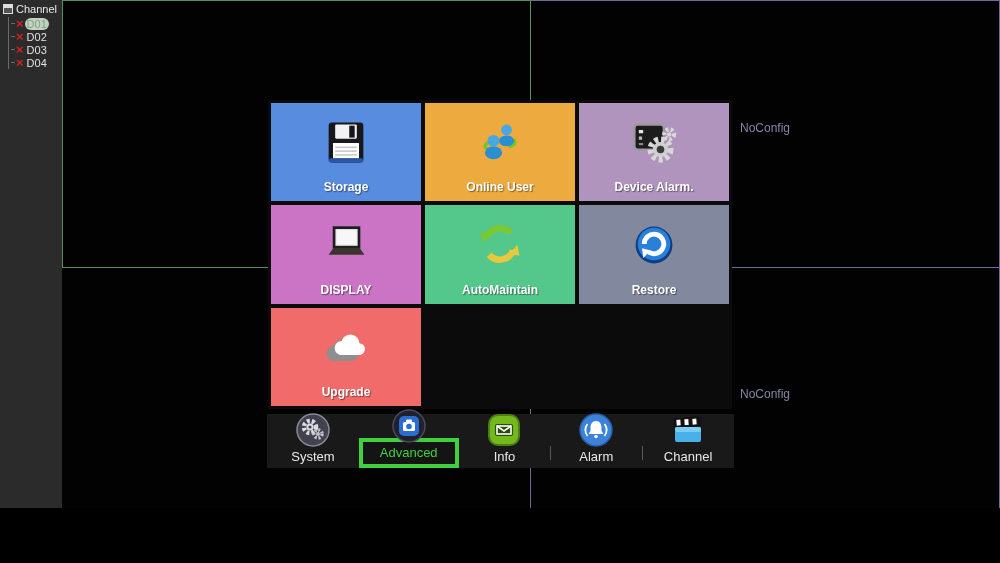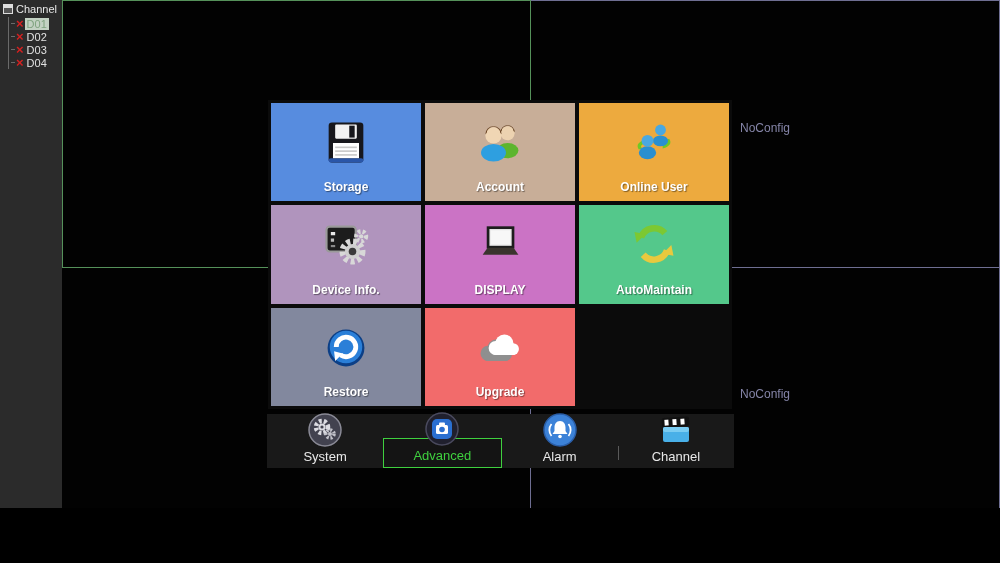--- a/index.html
+++ b/index.html
@@ -8,21 +8,21 @@
 
   
   .sidebar { position:absolute; left:0; top:0; width:62px; height:563px; background:#2b2b2b; z-index:2; }
   .ch-header { display:flex; align-items:center; gap:3px; padding:3px 2px 2px 3px; color:#e8e8e8; font-size:11px; cursor:default; }
   .win-icon { width:10px; height:10px; border:1px solid #ddd; background:#555; position:relative; flex:0 0 auto; }
   .win-icon::before { content:""; position:absolute; left:0; top:0; right:0; height:3px; background:#ddd; }
   .ch-tree { list-style:none; margin-left:8px; border-left:1px solid #6a6a6a; }
   .ch-tree li { display:flex; align-items:center; height:13px; font-size:11px; color:#e2e2e2; cursor:pointer; position:relative; padding-left:2px; }
   .ch-tree li::before { content:""; width:4px; height:1px; background:#6a6a6a; margin-right:1px; }
   .x-icon { color:#d42020; font-weight:bold; font-size:13px; line-height:11px; margin-right:1px; }
-  .ch-label { padding:0 2px; }
+  .ch-label { padding:0 2px;border-radius:6px; }
   .ch-tree li.selected .ch-label { background:#c3d2c3; color:#7fa37f; }
 
   
   .video-area { position:absolute; left:62px; top:0; width:938px; height:533px; background:#020202; }
   .gline { position:absolute; }
   .g-green { background:#55915a; }
   .g-gray { background:#6e6e92; }
   .noconfig { position:absolute; left:678px; color:#8585a8; font-size:12px; }
   .nc-top { top:121px; }
   .nc-bottom { top:387px; }
@@ -31,21 +31,21 @@
   .settings-popup { position:absolute; left:206px; top:100px; width:464px; height:309px; background:#0b0b0b; padding:3px; z-index:5; }
   .tile-grid { display:grid; grid-template-columns:repeat(3,1fr); grid-template-rows:repeat(3,1fr); gap:4px; width:100%; height:100%; }
   .tile { position:relative; display:flex; align-items:center; justify-content:center; cursor:pointer; }
   .tile svg { margin-bottom:18px; }
   .tile-label { position:absolute; left:0; right:0; bottom:7px; text-align:center; color:#fff; font-size:12px; font-weight:bold; text-shadow:1px 1px 1px rgba(0,0,0,.45); }
 
   
   .tab-bar { position:absolute; left:205px; top:414px; width:467px; height:54px; background:#191919; display:flex; z-index:5; }
   .tab { flex:1; position:relative; display:flex; flex-direction:column; align-items:center; justify-content:flex-end; padding-bottom:4px; cursor:pointer;margin-top:24px; }
   .tab + .tab::before { content:""; position:absolute; left:0; top:8px; bottom:8px; width:1px; background:#5a5a5a; }
-  .tab.selected { border:1px solid #86efac; background:#141414; }
+  .tab.selected { border:4px solid #86efac; background:#141414; }
   .tab.selected::before, .tab.selected + .tab::before { display:none; }
   .tab-label { font-size:13px; color:#e8e8e8; margin-top:2px; }
   .tab.selected .tab-label { color:#3fd03f; }
   .tab-ic { height:34px; display:flex; align-items:center; }
 
   
   .toolbar { position:absolute; left:62px; top:533px; width:938px; height:30px; background:#1f1f1f; border-top:1px solid #585858; display:flex; align-items:center; gap:6px; padding-left:5px; z-index:2; }
   .tb-btn { width:25px; height:25px; display:flex; align-items:center; justify-content:center; cursor:pointer; flex:0 0 auto; }
   .bg-blue { background:#1c84c8; }
   .bg-blue-sel { background:#2fa9e0; }
@@ -113,31 +113,20 @@
             <rect x="14" y="7" width="20" height="13" rx="1" fill="#f2f2f2"></rect>
             <rect x="27" y="8" width="5" height="11" fill="#17171c"></rect>
             <rect x="12" y="24" width="24" height="14" fill="#ffffff"></rect>
             <line x1="14" y1="28" x2="34" y2="28" stroke="#c9c9c9" stroke-width="1.5"></line>
             <line x1="14" y1="31.5" x2="34" y2="31.5" stroke="#c9c9c9" stroke-width="1.5"></line>
             <line x1="14" y1="35" x2="34" y2="35" stroke="#c9c9c9" stroke-width="1.5"></line>
           </svg>
           <span class="tile-label">Storage</span>
         </div>
 
-        <div class="tile" style="background: rgb(200, 174, 152);">
-          <svg width="52" height="52" viewBox="0 0 48 48">
-            <ellipse cx="31" cy="31" rx="10" ry="7" fill="#5cb52e"></ellipse>
-            <circle cx="31" cy="15" r="6.5" fill="#ecd2b0"></circle>
-            <path d="M24.5 14 a6.5 6.5 0 0 1 13 0 l-1 -1 a5.5 5 0 0 0 -11 0 z" fill="#5d3a1a"></path>
-            <ellipse cx="18" cy="33" rx="11.5" ry="8" fill="#2e9fe0"></ellipse>
-            <circle cx="18" cy="17" r="7.5" fill="#f0d6b4"></circle>
-            <path d="M10.5 16 a7.5 7.5 0 0 1 15 0 l-1.2 -1.2 a6.2 5.6 0 0 0 -12.6 0 z" fill="#6b4524"></path>
-          </svg>
-          <span class="tile-label">Account</span>
-        </div>
 
         <div class="tile" style="background: rgb(237, 170, 62);">
           <svg width="52" height="52" viewBox="0 0 48 48">
             <path d="M10 30 q-4 -6 6 -9 l0 3 q-6 2 -3 5 z" fill="#6fc825"></path>
             <path d="M38 20 q4 6 -6 9 l0 -3 q6 -2 3 -5 z" fill="#6fc825"></path>
             <ellipse cx="30" cy="22" rx="7" ry="5" fill="#2a8fd0"></ellipse>
             <circle cx="30" cy="12" r="5" fill="#4aa8e0"></circle>
             <ellipse cx="18" cy="33" rx="8" ry="6" fill="#2a8fd0"></ellipse>
             <circle cx="18" cy="22" r="5.5" fill="#4aa8e0"></circle>
           </svg>
@@ -149,21 +138,21 @@
             <rect x="6" y="7" width="27" height="23" rx="3" fill="#1c1c1c" stroke="#9a9a9a" stroke-width="2"></rect>
             <rect x="10" y="12" width="4" height="3" fill="#e8e8e8"></rect>
             <rect x="10" y="18" width="3" height="3" fill="#bdbdbd"></rect>
             <rect x="10" y="24" width="4" height="2" fill="#8a8a8a"></rect>
             <circle cx="30" cy="30" r="9" fill="none" stroke="#d8d8d8" stroke-width="6" stroke-dasharray="3.5 2.6"></circle>
             <circle cx="30" cy="30" r="7" fill="#cfcfcf"></circle>
             <circle cx="30" cy="30" r="3.5" fill="#3a3a3a"></circle>
             <circle cx="38" cy="16" r="4.5" fill="none" stroke="#d8d8d8" stroke-width="4" stroke-dasharray="2.4 2"></circle>
             <circle cx="38" cy="16" r="2" fill="#d8d8d8"></circle>
           </svg>
-          <span class="tile-label">Device Info.</span>
+          <span class="tile-label">Device Alarm.</span>
         </div>
 
         <div class="tile" style="background: rgb(203, 115, 197);">
           <svg width="52" height="52" viewBox="0 0 48 48">
             <rect x="13" y="8" width="23" height="18" fill="#e9e9e9" stroke="#1d1d1d" stroke-width="2.5"></rect>
             <rect x="15.5" y="10.5" width="18" height="13" fill="#f7f7f7"></rect>
             <path d="M8 33 L41 33 L36.5 26.5 L12.5 26.5 Z" fill="#3a342e"></path>
           </svg>
           <span class="tile-label">DISPLAY</span>
         </div>
@@ -232,20 +221,31 @@
             <circle cx="17" cy="17" r="16" fill="#20202e" stroke="#4a4a5e" stroke-width="1.5"></circle>
             <rect x="7" y="7" width="20" height="20" rx="5" fill="#2a6fd0"></rect>
             <rect x="11" y="13" width="12" height="9" rx="1.5" fill="#ffffff"></rect>
             <rect x="14" y="10.5" width="6" height="3" rx="1" fill="#ffffff"></rect>
             <circle cx="17" cy="17.5" r="2.8" fill="#2a6fd0"></circle>
           </svg>
         </div>
         <span class="tab-label" style="color: rgb(63, 208, 63);">Advanced</span>
       </div>
 
+      <div class="tab">
+        <div class="tab-ic">
+          <svg width="34" height="34" viewBox="0 0 34 34">
+            <rect x="2" y="2" width="30" height="30" rx="9" fill="#74b81e" stroke="#4a7f12" stroke-width="2"></rect>
+            <rect x="8" y="11" width="18" height="12" rx="2" fill="#274d08"></rect>
+            <rect x="10" y="13" width="14" height="8" fill="none" stroke="#ffffff" stroke-width="1.6"></rect>
+            <path d="M10 13 L17 18 L24 13" fill="none" stroke="#ffffff" stroke-width="1.6"></path>
+          </svg>
+        </div>
+        <span class="tab-label">Info</span>
+      </div>
 
       <div class="tab">
         <div class="tab-ic">
           <svg width="34" height="34" viewBox="0 0 34 34">
             <circle cx="17" cy="17" r="16" fill="#3c82d8" stroke="#2a5ea8" stroke-width="1.5"></circle>
             <path d="M17 8 c3.8 0 5.5 3 5.5 6.5 v3.5 l2 3 h-15 l2 -3 v-3.5 c0 -3.5 1.7 -6.5 5.5 -6.5 z" fill="#ffffff"></path>
             <circle cx="17" cy="23.5" r="1.8" fill="#ffffff"></circle>
             <path d="M8.5 11 a9.5 9.5 0 0 0 0 12" fill="none" stroke="#ffffff" stroke-width="1.8"></path>
             <path d="M25.5 11 a9.5 9.5 0 0 1 0 12" fill="none" stroke="#ffffff" stroke-width="1.8"></path>
           </svg>

